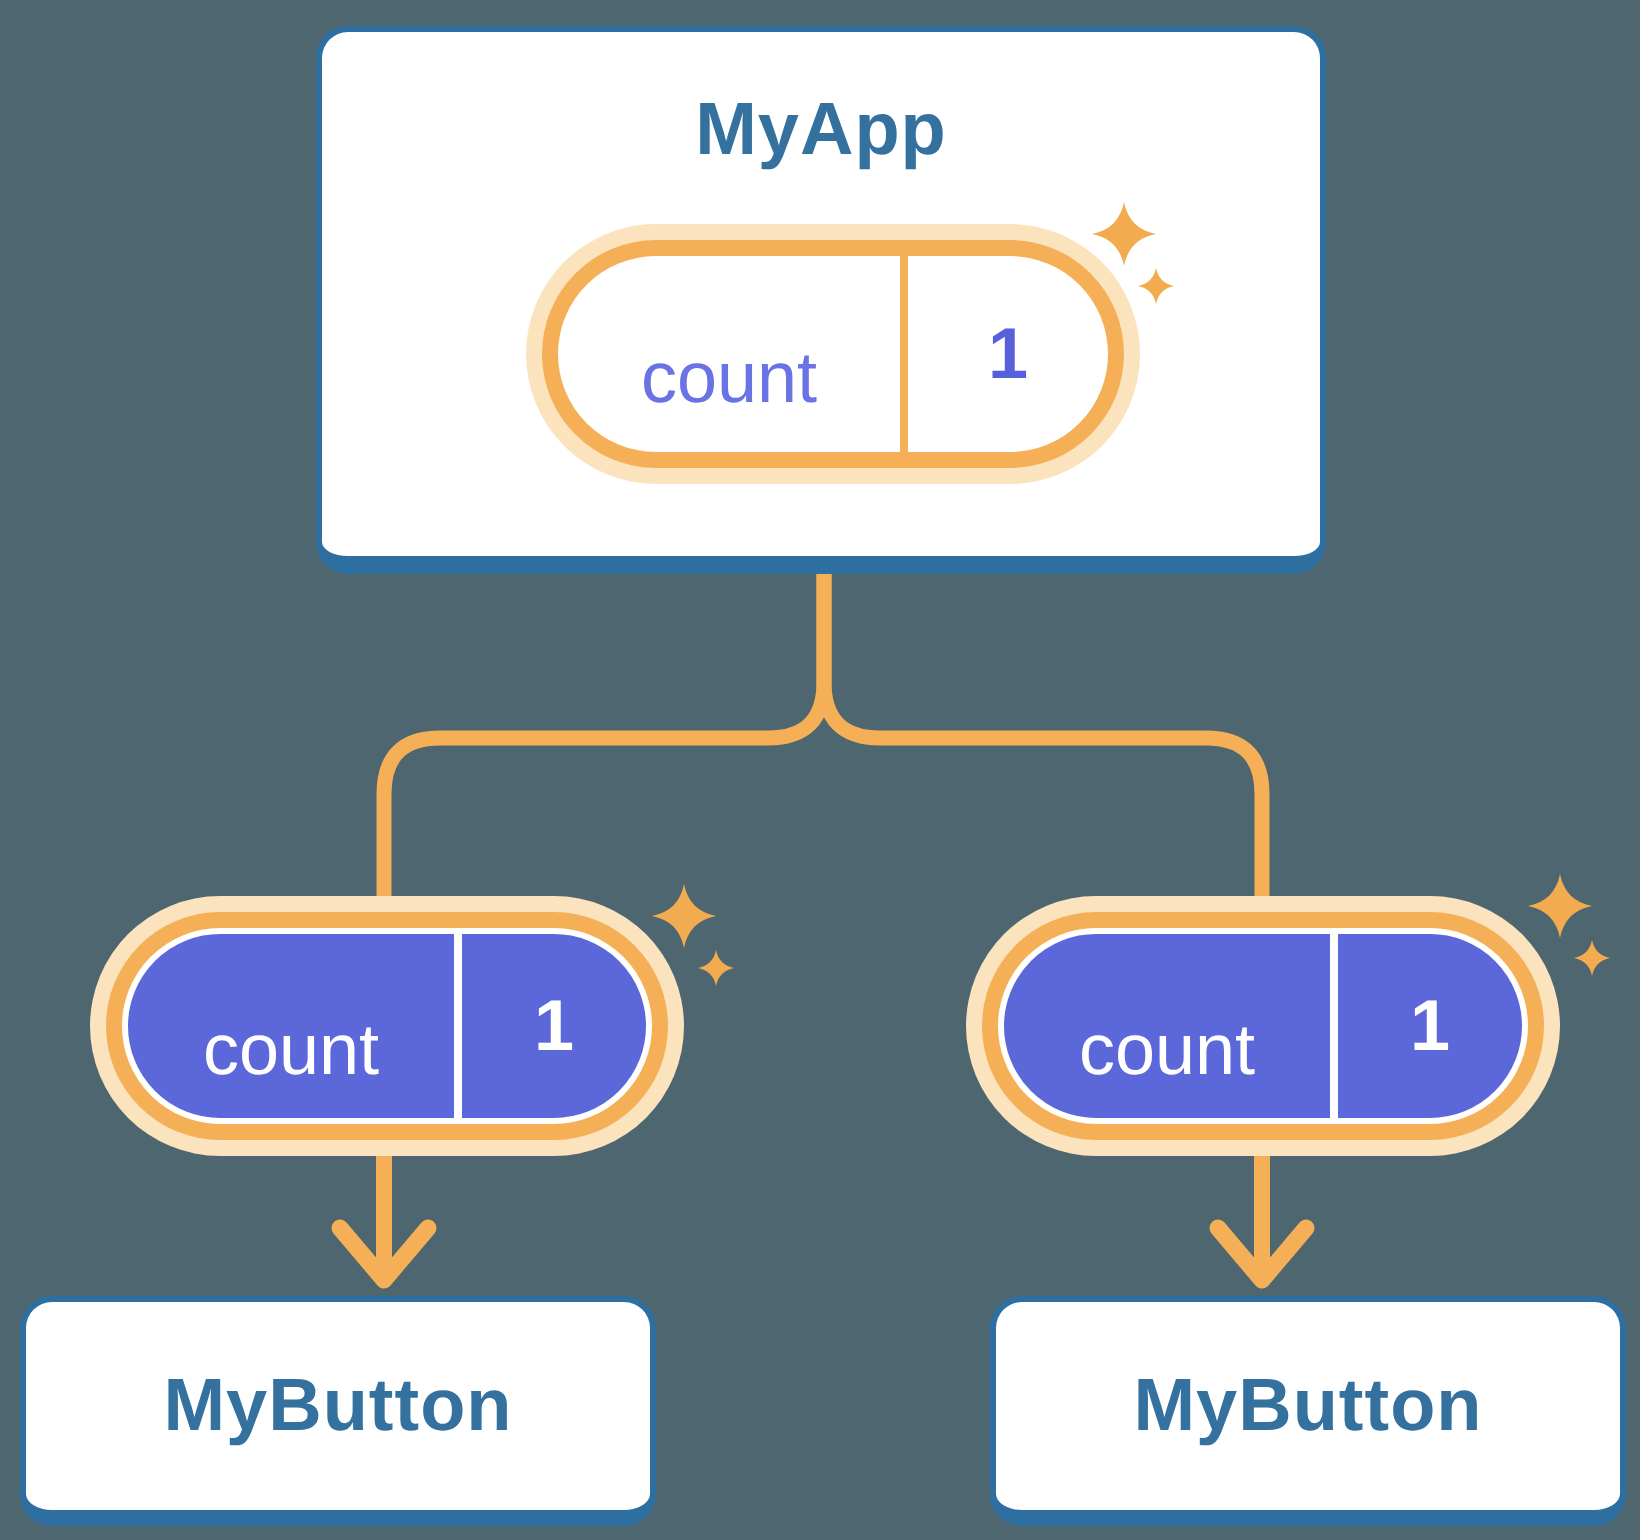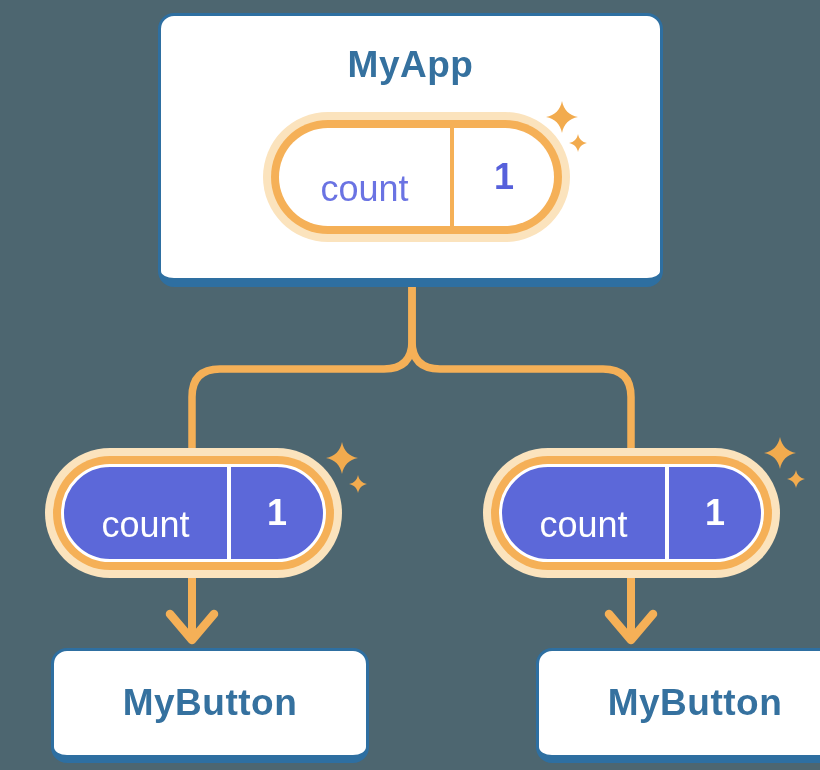--- a/index.html
+++ b/index.html
@@ -27,21 +27,21 @@
   .component-card {
     position: absolute;
     box-sizing: border-box;
     background: #ffffff;
     border: 3px solid #2E6FA1;
     border-bottom-width: 9px;
     border-radius: 16px;
     z-index: 1;
   }
   .card-root { left: 158px; top: 13px; width: 505px; height: 274px; }
-  .card-child { border-bottom-width: 8px; display: flex; align-items: center; justify-content: center; margin-left: 41px; }
+  .card-child { border-bottom-width: 8px; display: flex; align-items: center; justify-content: center; }
   .card-child-left  { left: 10px;  top: 648px; width: 318px; height: 115px; }
   .card-child-right { left: 495px; top: 648px; width: 318px; height: 115px; }
 
   .card-title {
     color: #35719F;
     font-size: 37px;
     font-weight: 700;
     letter-spacing: 0.5px;
   }
   .card-root .card-title {

